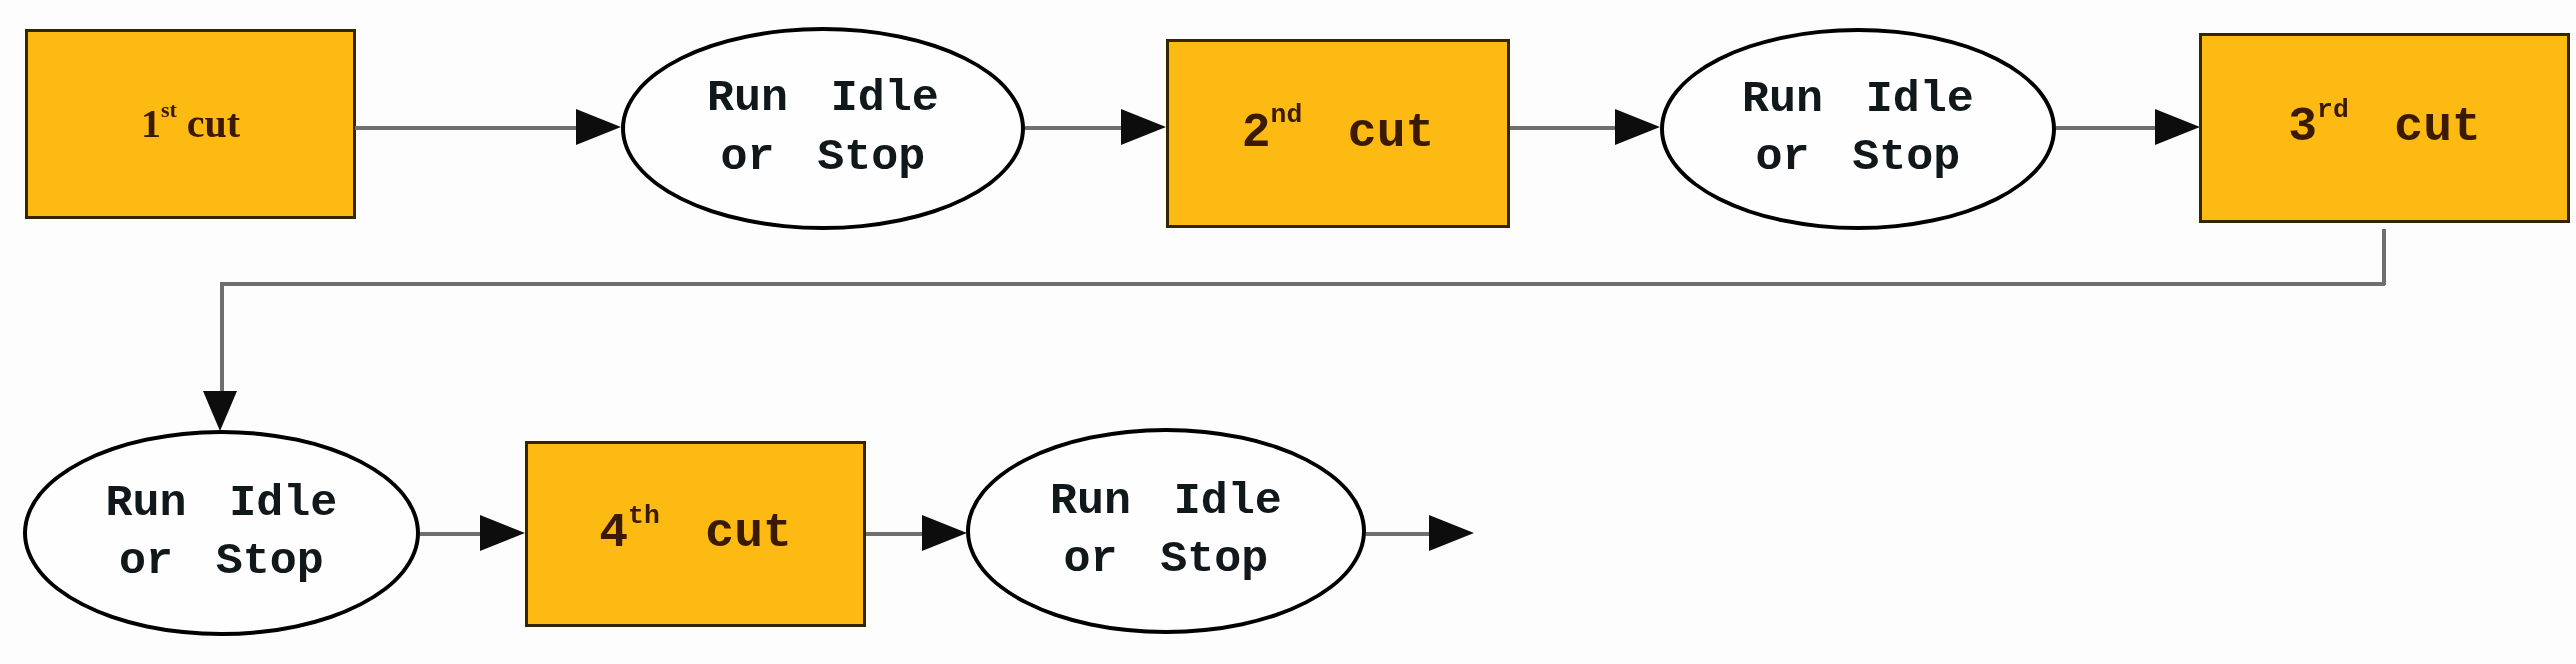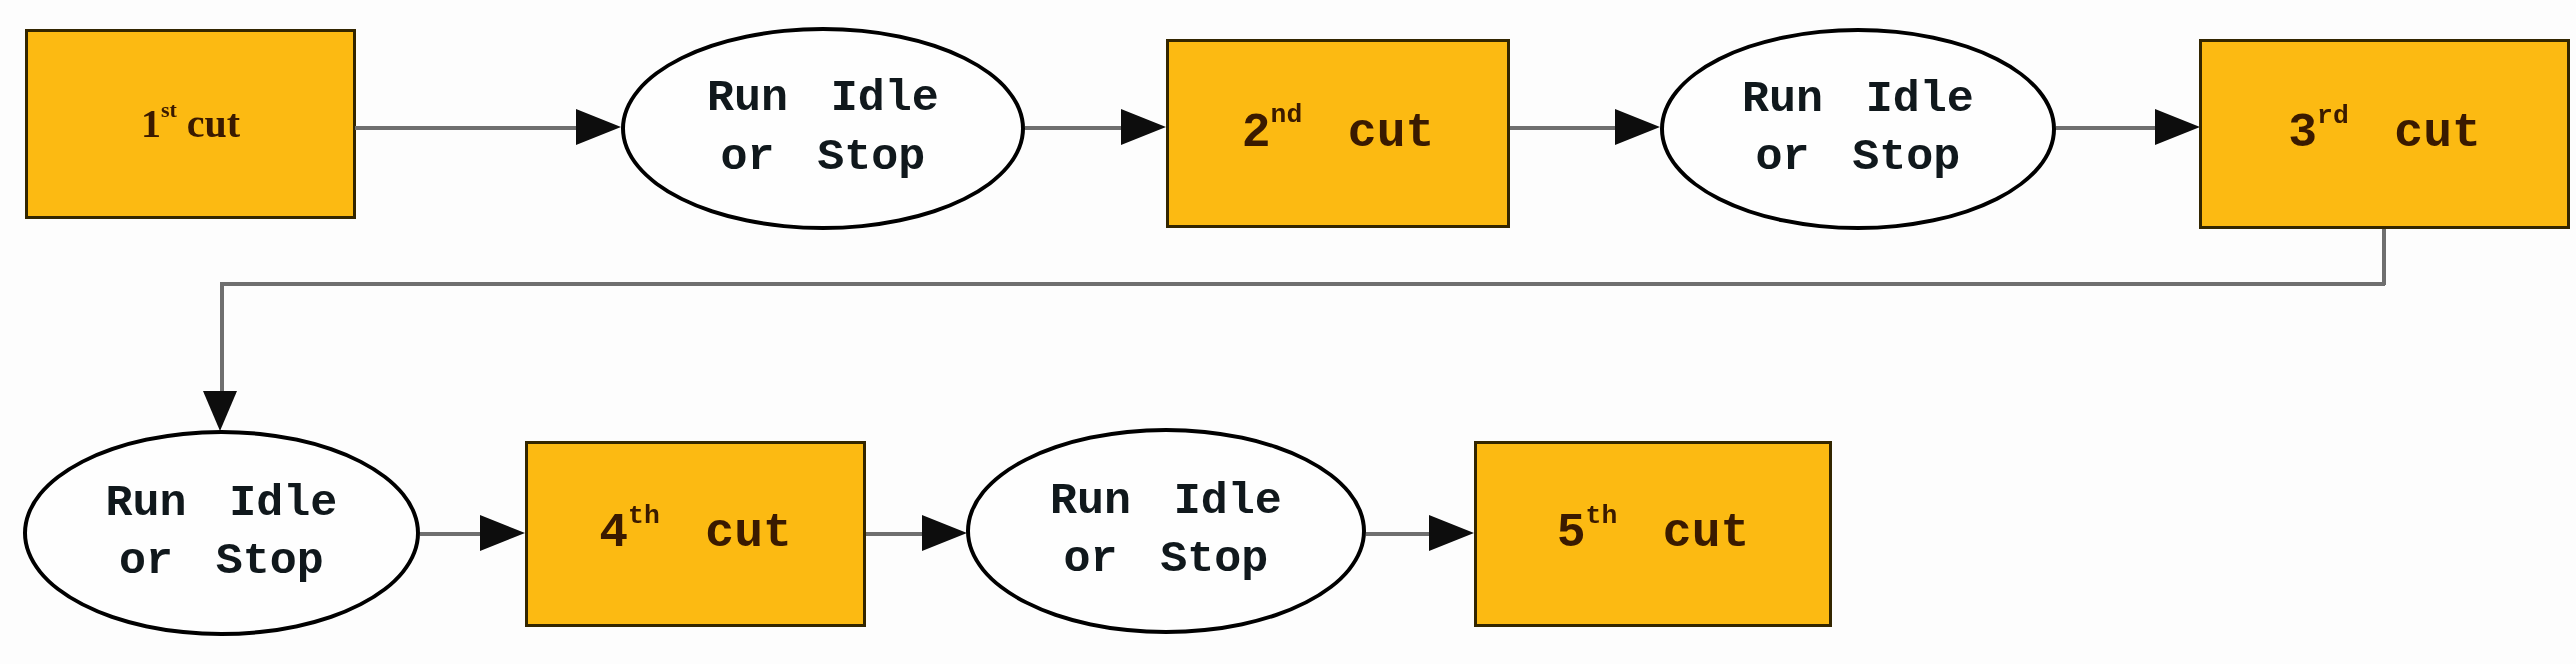--- a/index.html
+++ b/index.html
@@ -106,21 +106,21 @@
   <div class="node ellipse" style="left:1660px; top:28px; width:396px; height:202px;">
     <div class="ellipse-label">
       <div>Run Idle</div>
       <div>or Stop</div>
     </div>
   </div>
 
   <div class="hline" style="left:2056px; top:126px; width:102px;"></div>
   <div class="head-right" style="left:2155px; top:109px;"></div>
 
-  <div class="node rect" style="left:2199px; top:39px; width:371px; height:190px;">
+  <div class="node rect" style="left:2199px; top:33px; width:371px; height:190px;">
     <div class="rect-label"><span>3</span><sup>rd</sup><span> cut</span></div>
   </div>
 
   <div class="vline" style="left:2382px; top:229px; height:56px;"></div>
   <div class="hline" style="left:220px; top:282px; width:2165px;"></div>
   <div class="vline" style="left:220px; top:282px; height:113px;"></div>
   <div class="head-down" style="left:203px; top:391px;"></div>
 
   <div class="node ellipse" style="left:23px; top:430px; width:397px; height:206px;">
     <div class="ellipse-label">
@@ -142,18 +142,15 @@
   <div class="node ellipse" style="left:966px; top:428px; width:400px; height:206px;">
     <div class="ellipse-label">
       <div>Run Idle</div>
       <div>or Stop</div>
     </div>
   </div>
 
   <div class="hline" style="left:1366px; top:532px; width:66px;"></div>
   <div class="head-right" style="left:1429px; top:515px;"></div>
 
-  <div class="node rect" style="left:1474px; top:441px; width:358px; height:186px;">
-    <div class="rect-label"><span>5</span><sup>th</sup><span> cut</span></div>
-  </div>
 
 </div>
 
 
 </body></html>

